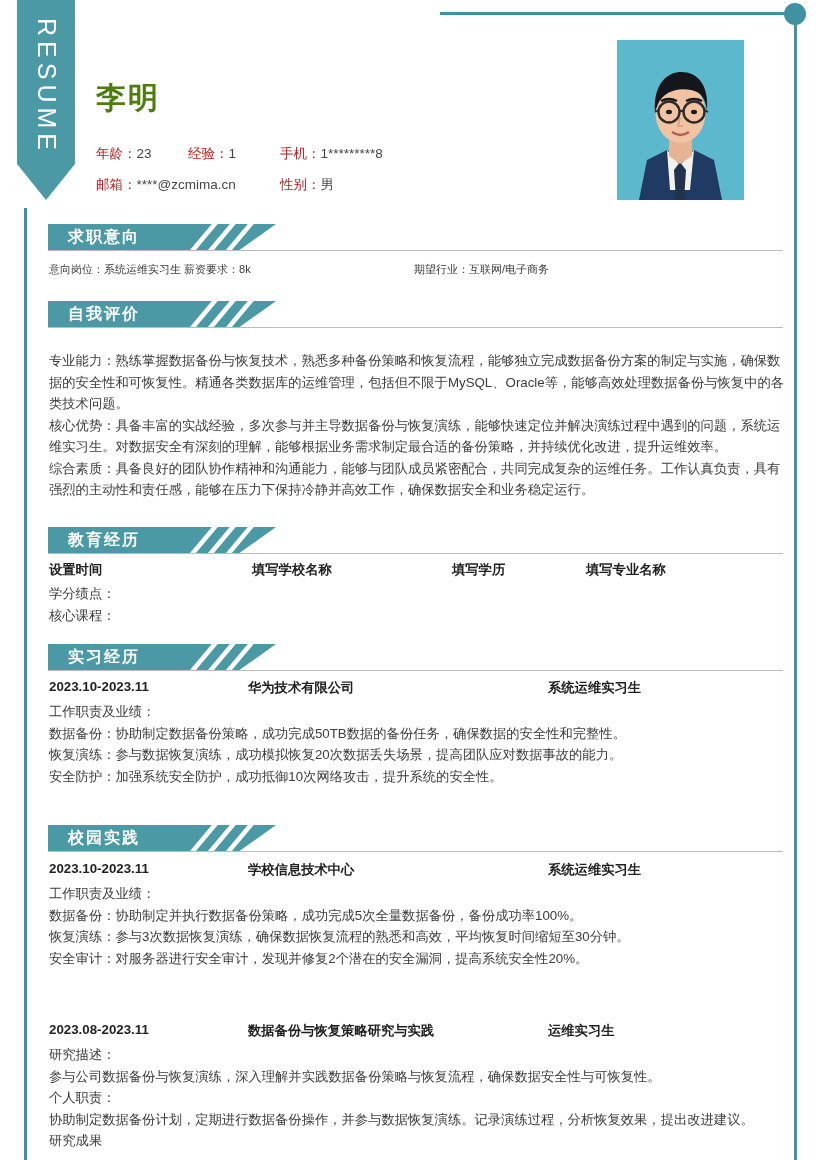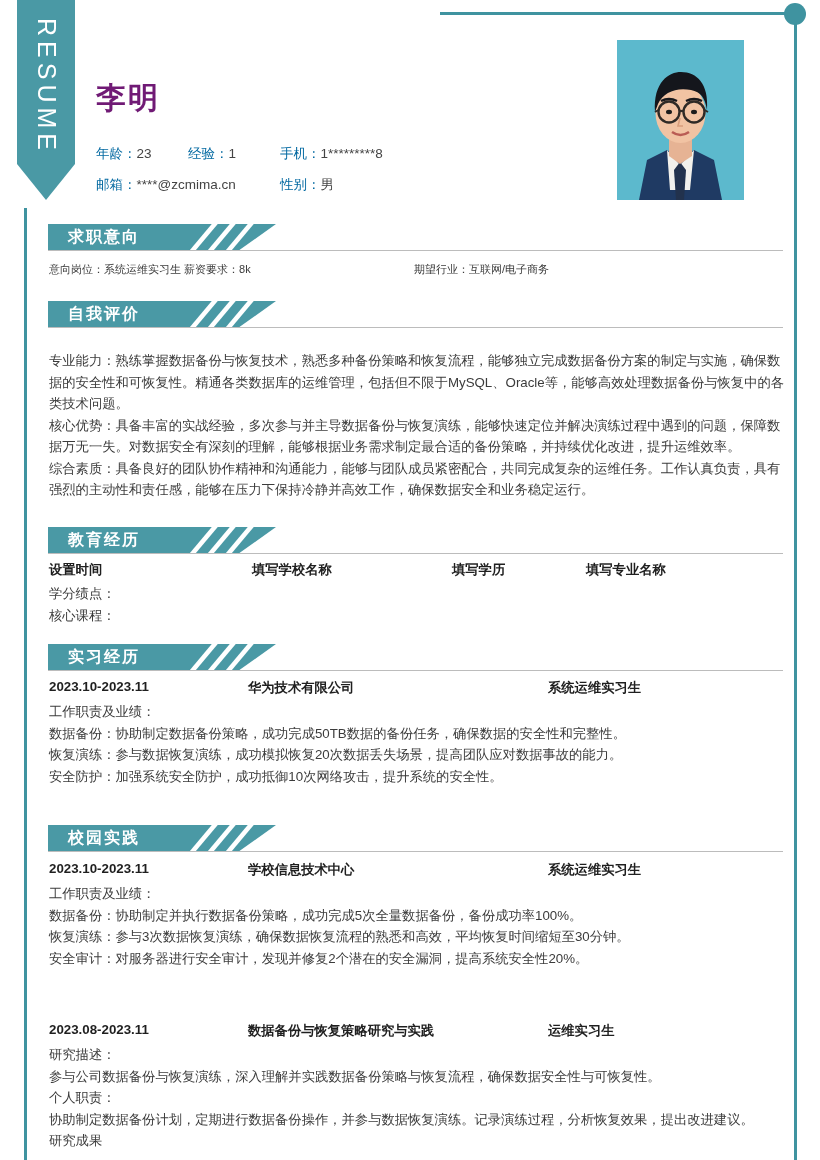--- a/index.html
+++ b/index.html
@@ -82,33 +82,33 @@
   
   .header {
     position: absolute;
     left: 96px;
     top: 78px;
     width: 500px;
   }
   .name {
     font-size: 30px;
     font-weight: bold;
-    color: #701a75;
+    color: #4d7c0f;
     letter-spacing: 2px;
     margin: 0 0 26px 0;
     font-family: "Liberation Sans", sans-serif;
   }
   .meta-row {
     display: flex;
     font-size: 13.5px;
     color: #444;
     margin-bottom: 13px;
   }
   .meta-cell { white-space: nowrap; }
-  .meta-cell .lbl { color: #0369a1; }
+  .meta-cell .lbl { color: #b91c1c; }
   .meta-cell .val { color: #444; }
 
   .photo {
     position: absolute;
     left: 617px;
     top: 40px;
     width: 127px;
     height: 160px;
     background: #5cb9cd;
     overflow: hidden;
@@ -309,21 +309,21 @@
       <div class="band-tail"></div>
       <div class="band-stripe" style="left:152px"></div>
       <div class="band-stripe" style="left:170px"></div>
       <div class="band-stripe" style="left:188px"></div>
       <div class="band-label">自我评价</div>
     </div>
     <div class="band-rule"></div>
   </div>
   <div class="body-text" style="top:350px">
     <p>专业能力：熟练掌握数据备份与恢复技术，熟悉多种备份策略和恢复流程，能够独立完成数据备份方案的制定与实施，确保数据的安全性和可恢复性。精通各类数据库的运维管理，包括但不限于MySQL、Oracle等，能够高效处理数据备份与恢复中的各类技术问题。</p>
-    <p>核心优势：具备丰富的实战经验，多次参与并主导数据备份与恢复演练，能够快速定位并解决演练过程中遇到的问题，保障数据万无一失。对数据安全有深刻的理解，能够根据业务需求制定最合适的备份策略，并持续优化改进，提升运维效率。</p>
+    <p>核心优势：具备丰富的实战经验，多次参与并主导数据备份与恢复演练，能够快速定位并解决演练过程中遇到的问题，系统运维实习生。对数据安全有深刻的理解，能够根据业务需求制定最合适的备份策略，并持续优化改进，提升运维效率。</p>
     <p>综合素质：具备良好的团队协作精神和沟通能力，能够与团队成员紧密配合，共同完成复杂的运维任务。工作认真负责，具有强烈的主动性和责任感，能够在压力下保持冷静并高效工作，确保数据安全和业务稳定运行。</p>
   </div>
 
   <div class="section" style="top:527px">
     <div class="band">
       <div class="band-bg"></div>
       <div class="band-tail"></div>
       <div class="band-stripe" style="left:152px"></div>
       <div class="band-stripe" style="left:170px"></div>
       <div class="band-stripe" style="left:188px"></div>

